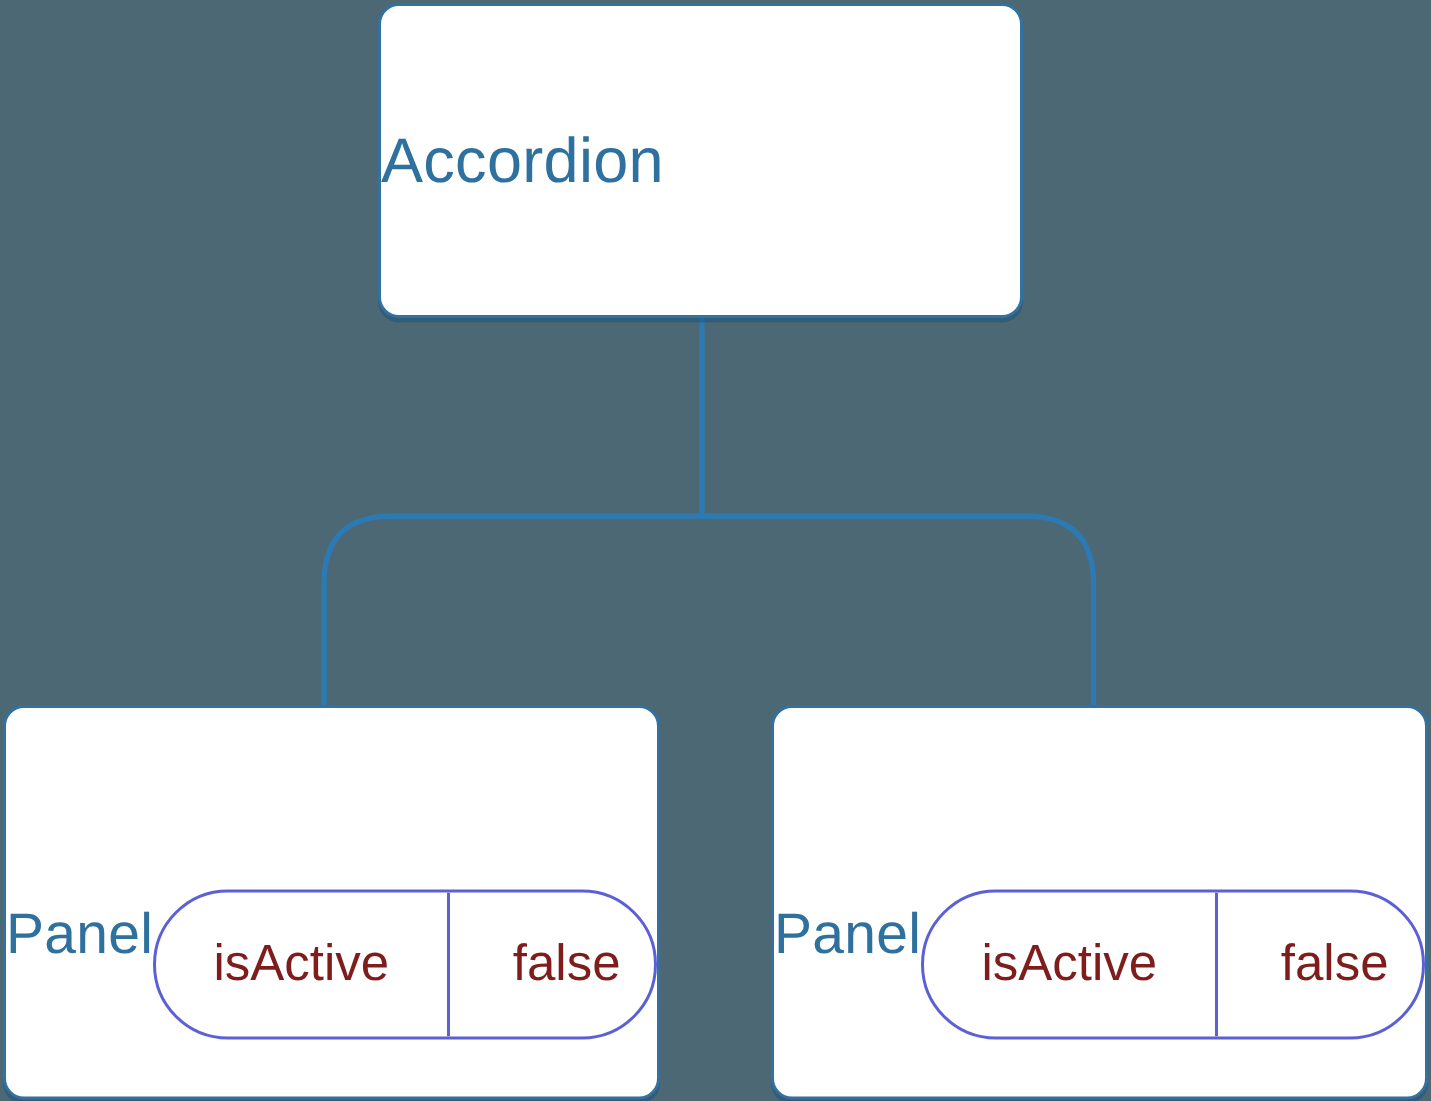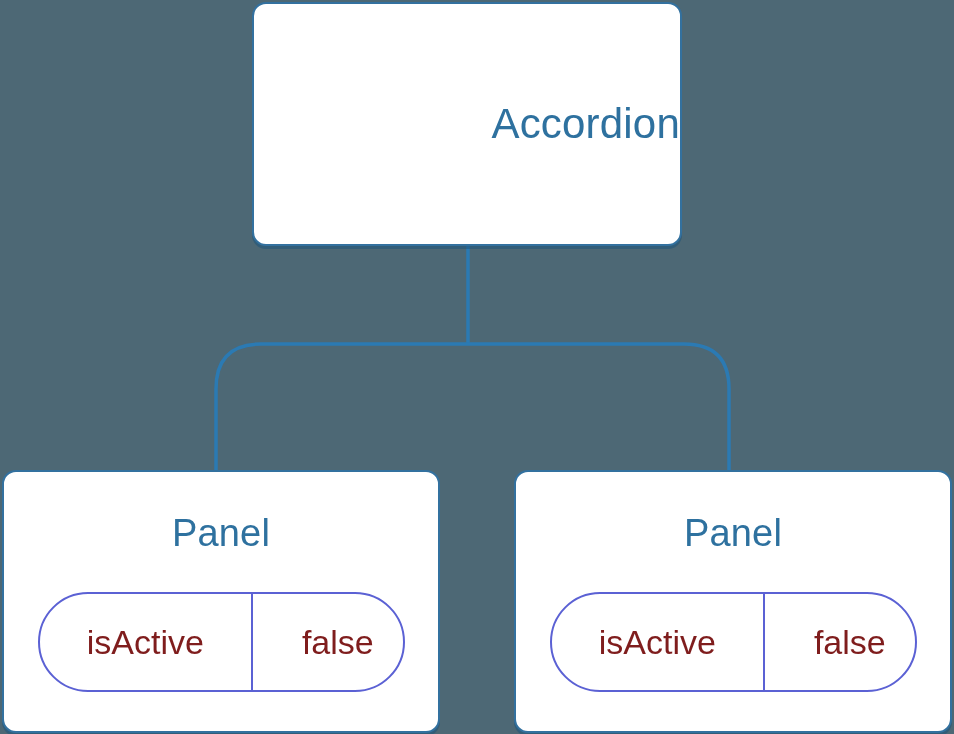--- a/index.html
+++ b/index.html
@@ -30,31 +30,31 @@
     box-shadow: 0 3px 0 rgba(30, 84, 122, 0.55);
     z-index: 2;
   }
   .node-title {
     color: #2E719F;
     font-weight: 500;
     letter-spacing: 0.2px;
   }
   .root-node {
     left: 252px; top: 2px;
-    width: 430px; height: 244px;
+    width: 430px; height: 210px;
     display: flex;
     align-items: center;
-    justify-content: flex-end;
+    justify-content: flex-start;
   }
   .root-node .node-title { font-size: 42px; }
   .panel-node {
     top: 470px;
     width: 438px; height: 263px;
     display: flex;
-    flex-direction: column;
+    flex-direction: row;
     align-items: center;
     padding-top: 42px;
   }
   .panel-node .node-title { font-size: 38px; line-height: 38px; }
   .panel-left  { left: 2px; }
   .panel-right { left: 514px; }
   .state-pill {
     margin-top: 40px;
     width: 367px;
     height: 100px;

